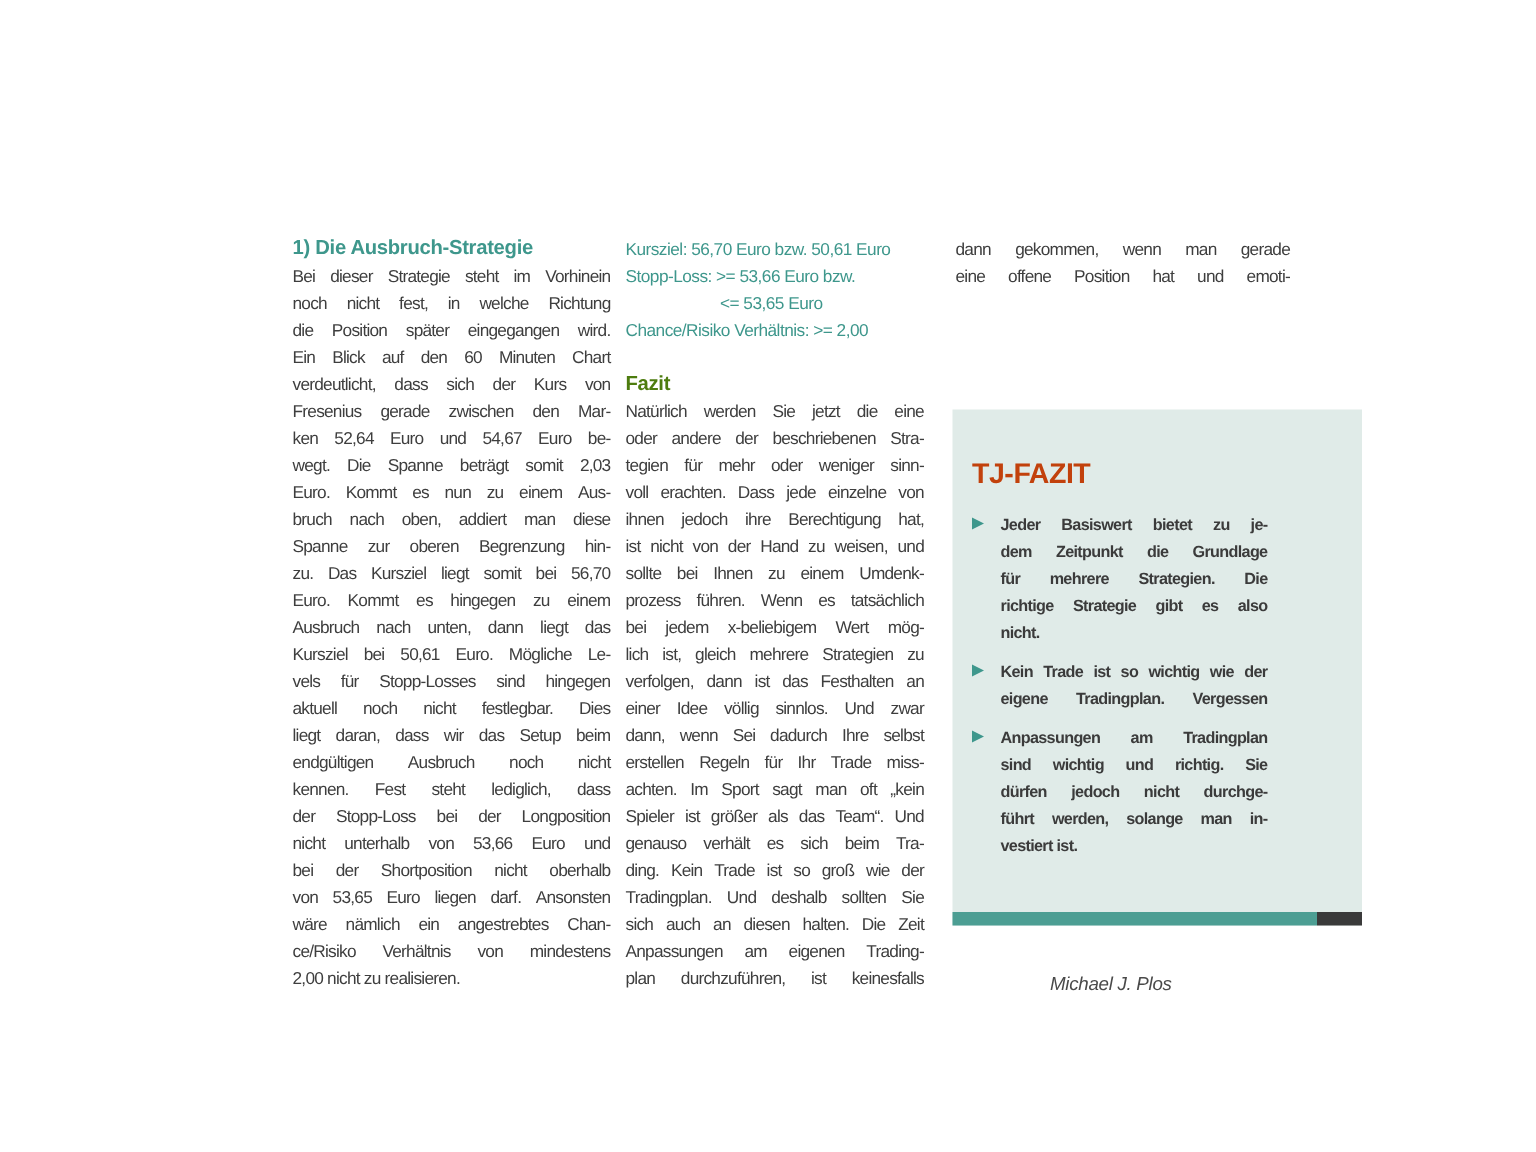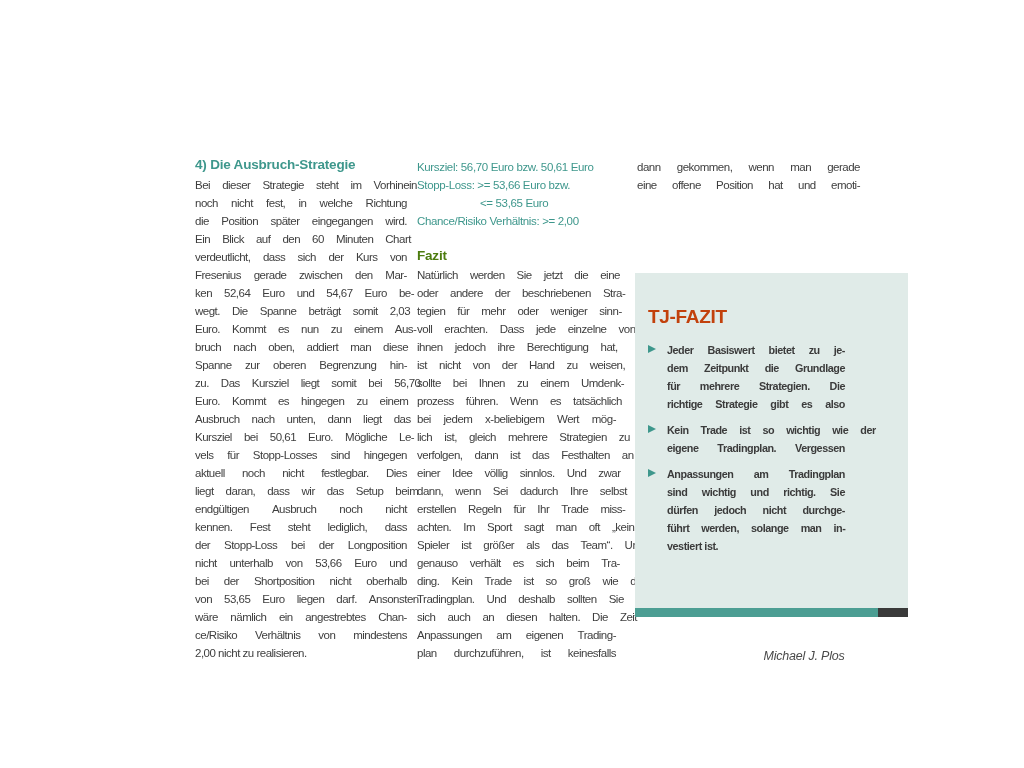--- a/index.html
+++ b/index.html
@@ -19,21 +19,21 @@
     color:#3E978C;letter-spacing:-0.2px;
   }
   .fazit-heading{
     margin:16px 0 0 0;font-size:13.5px;font-weight:bold;line-height:20px;
     color:#4d7c0f;letter-spacing:-0.2px;
   }
   .textblock .line{
     height:18px;line-height:18px;font-size:11.5px;letter-spacing:-0.5px;
     color:#3E3E3E;white-space:nowrap;
   }
-  .line.just{display:flex;justify-content:space-between;gap:12px;}
+  .line.just{display:flex;justify-content:space-between;}
   .line.just span{white-space:pre;}
   .summary .line{
     height:18px;line-height:18px;font-size:11.5px;letter-spacing:-0.35px;
     color:#3E978C;white-space:nowrap;
   }
 
   .fazit-box{
     position:absolute;left:635px;top:273px;width:273px;height:344px;
     background:#E0EBE8;box-sizing:border-box;padding:32px 0 0 13px;
   }
@@ -52,31 +52,31 @@
     height:18px;line-height:18px;font-size:10.8px;font-weight:bold;
     letter-spacing:-0.45px;color:#3B3B3B;white-space:nowrap;
   }
   .accent-bar{
     position:absolute;left:0;bottom:0;width:100%;height:9px;display:flex;
   }
   .bar-teal{flex:1 1 auto;background:#4C9E93;}
   .bar-dark{flex:0 0 30px;background:#3A3A3A;}
 
   .author{
-    position:absolute;left:700px;top:649px;width:208px;text-align:center;
+    position:absolute;left:700px;top:649px;width:208px;text-align:left;
     font-size:12.5px;font-style:italic;color:#4A4A4A;letter-spacing:-0.2px;
   }
 </style>
 </head>
 <body>
 
 <div class="page">
 
   <section class="col" id="col1">
-    <h3 class="col-heading">4) Die Ausbruch-Strategie</h3>
+    <h3 class="col-heading">1) Die Ausbruch-Strategie</h3>
     <div class="textblock">
         <div class="line just">
           <span>Bei</span>
           <span>dieser</span>
           <span>Strategie</span>
           <span>steht</span>
           <span>im</span>
           <span>Vorhinein</span>
         </div>
         <div class="line just">
@@ -504,20 +504,21 @@
               <span>Strategien.</span>
               <span>Die</span>
             </div>
             <div class="line just">
               <span>richtige</span>
               <span>Strategie</span>
               <span>gibt</span>
               <span>es</span>
               <span>also</span>
             </div>
+            <div class="line plain">nicht.</div>
           </div>
         </div>
         <div class="bullet">
           <span class="tri"></span>
           <div class="btext">
             <div class="line just">
               <span>Kein</span>
               <span>Trade</span>
               <span>ist</span>
               <span>so</span>

